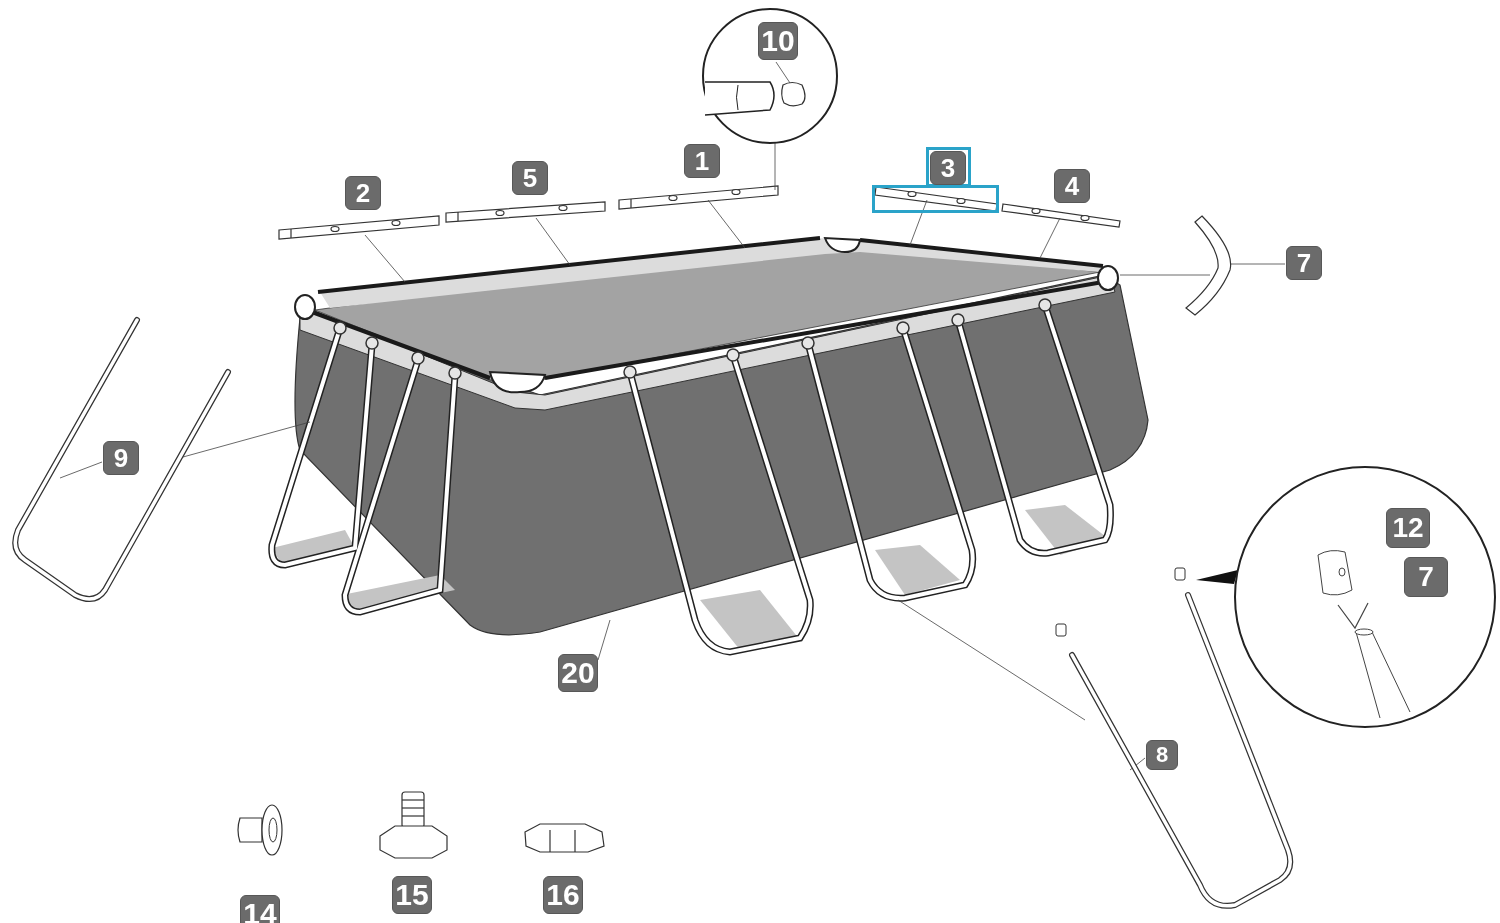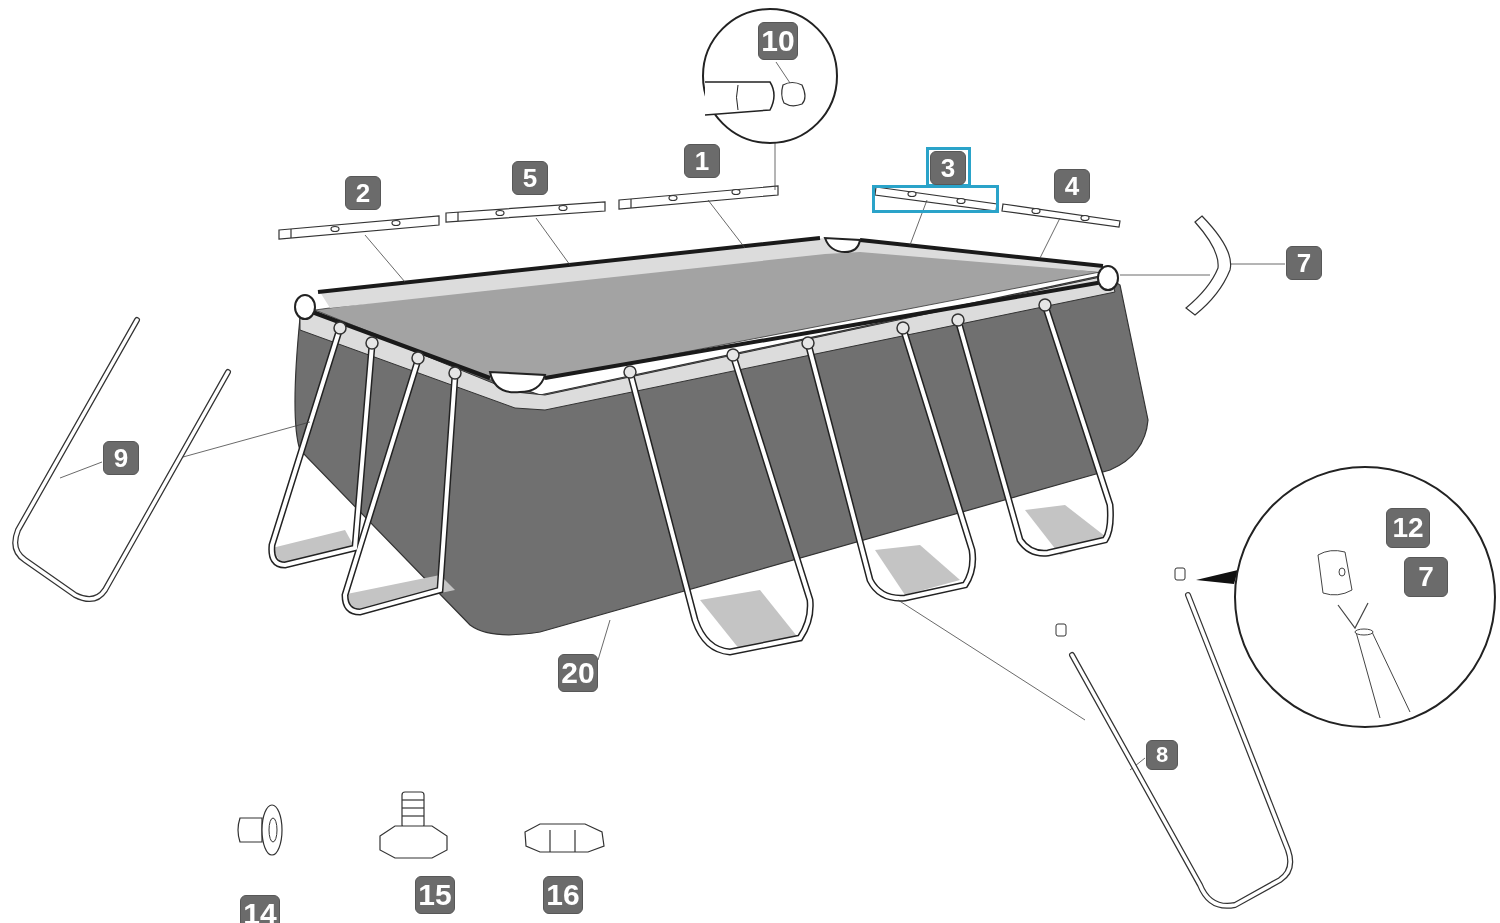--- a/index.html
+++ b/index.html
@@ -184,14 +184,14 @@
 <div class="callout sm" style="left:1054px;top:169px;">4</div>
 <div class="callout sm" style="left:512px;top:161px;">5</div>
 <div class="callout sm" style="left:1286px;top:246px;">7</div>
 <div class="callout xs" style="left:1146px;top:740px;">8</div>
 <div class="callout sm" style="left:103px;top:441px;">9</div>
 <div class="callout md" style="left:758px;top:22px;">10</div>
 <div class="callout lg" style="left:1404px;top:557px;">7</div>
 <div class="callout lg" style="left:1386px;top:508px;">12</div>
 <div class="callout md" style="left:558px;top:654px;">20</div>
 <div class="callout md" style="left:240px;top:876px;margin-top:19px;">14</div>
-<div class="callout md" style="left:392px;top:876px;margin-left:23px;">15</div>
+<div class="callout md" style="left:392px;top:876px;">15</div>
 <div class="callout md" style="left:543px;top:876px;">16</div>
 
 </body></html>

